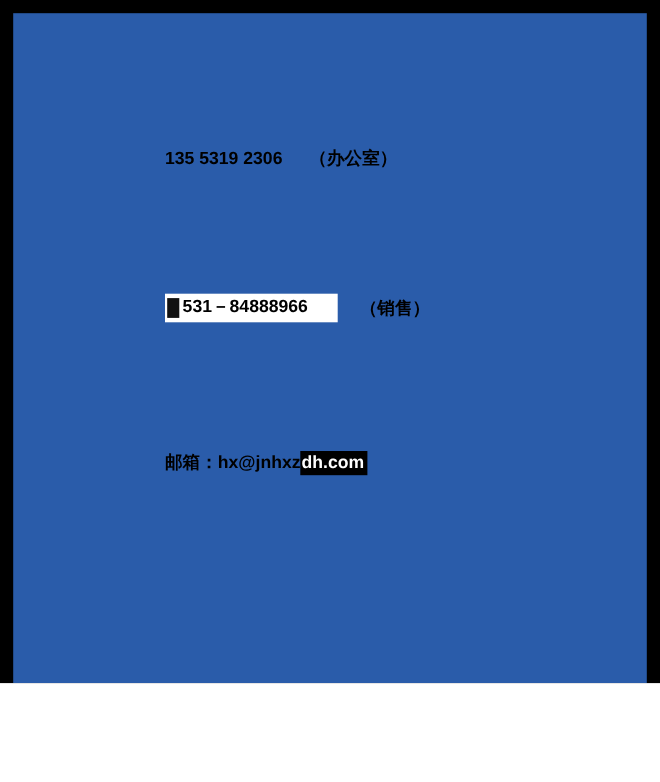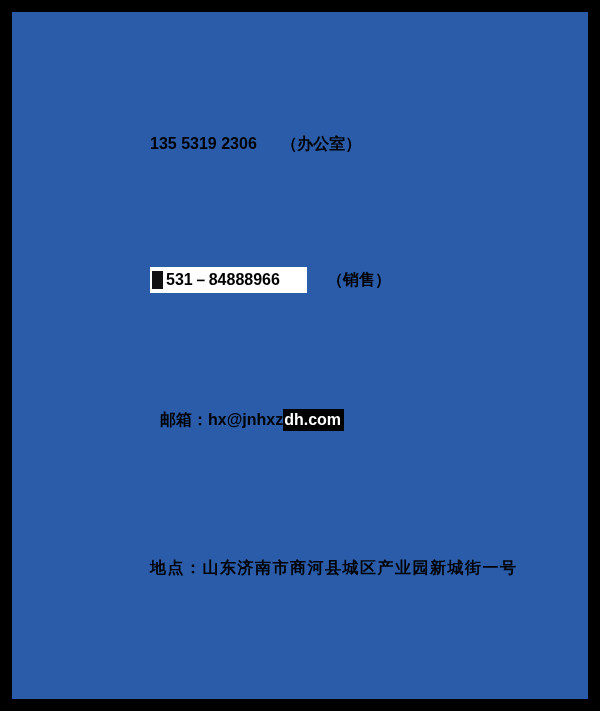--- a/index.html
+++ b/index.html
@@ -7,21 +7,21 @@
       padding: 0;
     }
     body {
       width: 600px;
       height: 711px;
       font-family: "Liberation Sans", sans-serif;
     }
     .frame {
       position: relative;
       width: 600px;
-      height: 711px;
+      height: 621px;
       background: #000000;
       overflow: hidden;
     }
     .page {
       position: absolute;
       left: 12px;
       top: 12px;
       width: 576px;
       height: 687px;
       background: #2A5CAA;
@@ -68,21 +68,20 @@
       background: #111111;
     }
     .sales-label {
       margin-left: 20px;
     }
     
     .email-line {
       left: 138px;
       top: 398px;
       font-size: 16px;
-      margin-left: 10px;
     }
     .email-highlight {
       background: #000000;
       color: #FFFFFF;
       padding: 2px 3px 3px 1px;
     }
     
     .address-line {
       left: 138px;
       top: 546px;
@@ -106,18 +105,15 @@
         <span class="partial-char-artifact"></span>
         <span>531－84888966</span>
       </span>
       <span class="sales-label">（销售）</span>
     </div>
 
     <div class="abs email-line">
       <span>邮箱：hx@jnhxz</span><span class="email-highlight">dh.com</span>
     </div>
 
-    <div class="abs address-line">
-      <span>地点：山东济南市商河县城区产业园新城街一号</span>
-    </div>
 
   </div>
 </div>
 
 </body></html>

